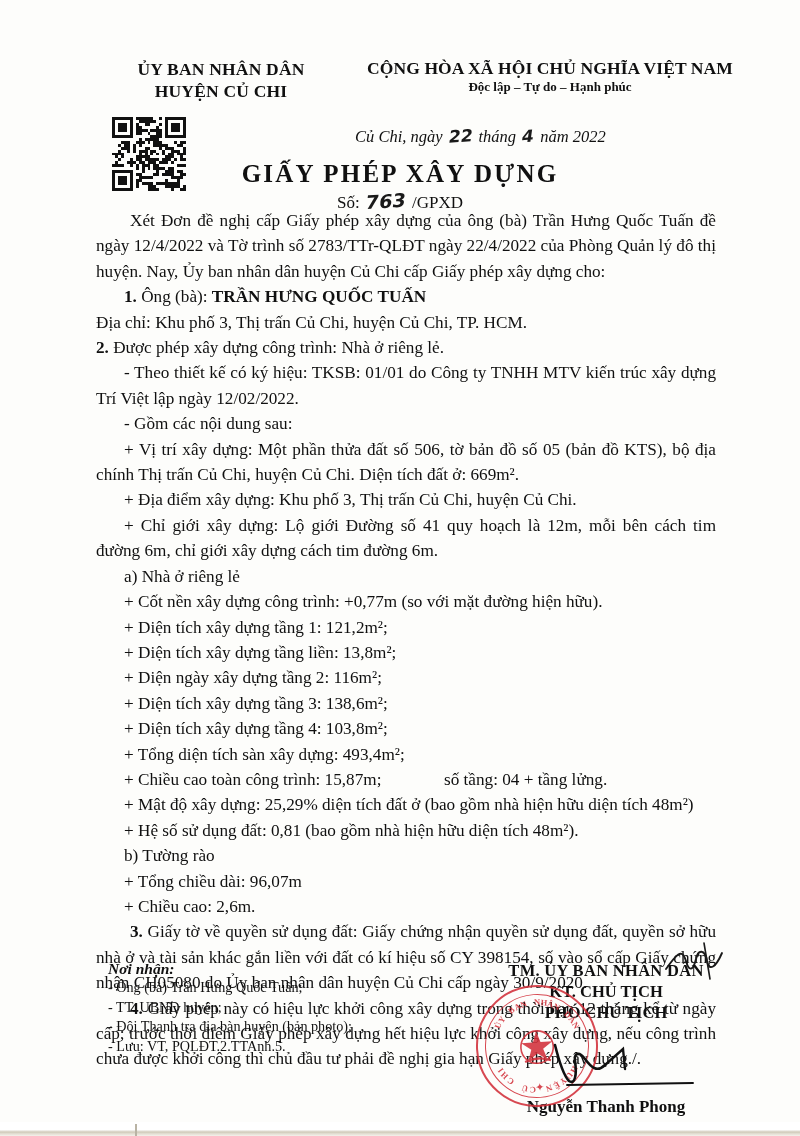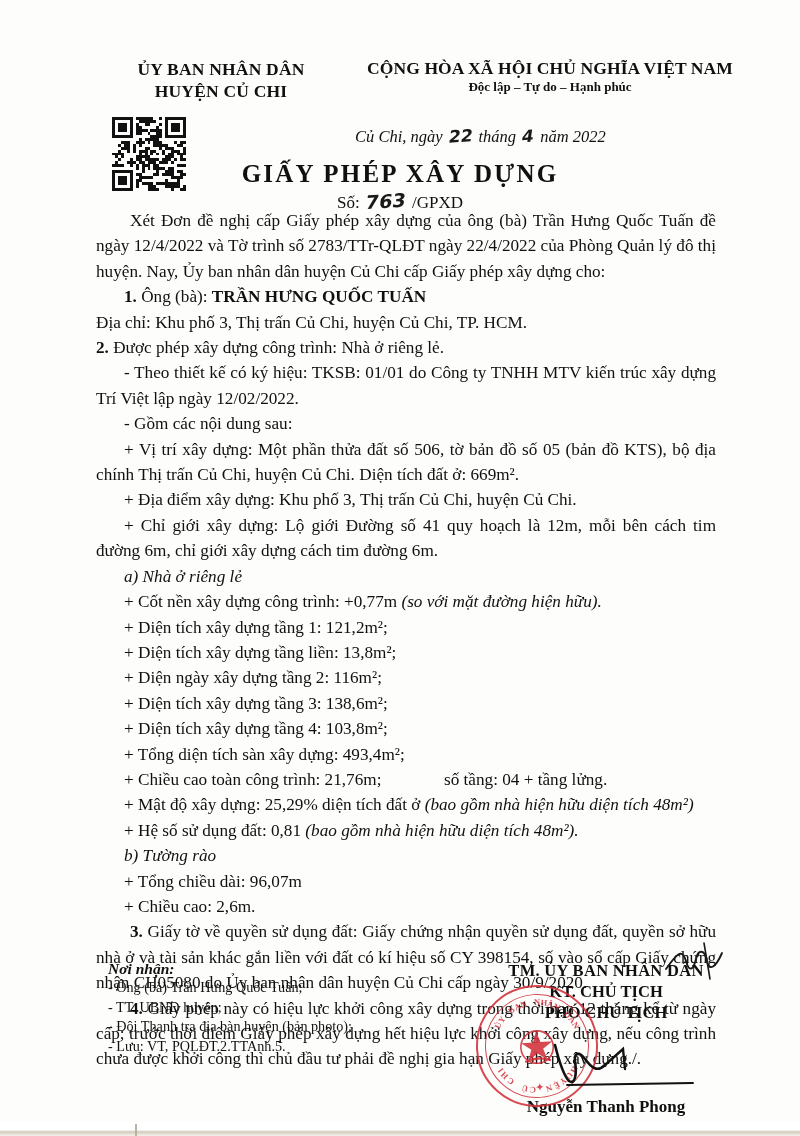--- a/index.html
+++ b/index.html
@@ -64,21 +64,21 @@
     font-size:17px;
   }
   .sono .hw { font-size:19px; }
 
   
   .body { position:absolute; left:96px; top:208px; width:620px; }
   p { margin:0; font-size:17.2px; line-height:25.4px; text-align:justify; text-justify:inter-word; }
   .ind   { text-indent:34px; }
   .ind2  { text-indent:28px; }
   .b { font-weight:bold; }
-  .it { font-style:italic; }
+  .it { }
   .nowrapline { text-align:left; }
   .twocol { display:flex; }
   .twocol .c1 { width:320px; }
   .twocol .c2 { }
 
   
   .foot { position:absolute; left:96px; top:960px; width:620px; }
   .recv { position:absolute; left:12px; top:0; width:330px; }
   .recv .h { font-style:italic; font-weight:bold; font-size:15.5px; }
   .recv .r { font-size:14.2px; line-height:19.6px; }
@@ -816,21 +816,21 @@
     </p>
 
     <p class="ind2 nowrapline">+ Diện tích xây dựng tầng 1: 121,2m²;</p>
     <p class="ind2 nowrapline">+ Diện tích xây dựng tầng liền: 13,8m²;</p>
     <p class="ind2 nowrapline">+ Diện ngày xây dựng tầng 2: 116m²;</p>
     <p class="ind2 nowrapline">+ Diện tích xây dựng tầng 3: 138,6m²;</p>
     <p class="ind2 nowrapline">+ Diện tích xây dựng tầng 4: 103,8m²;</p>
     <p class="ind2 nowrapline">+ Tổng diện tích sàn xây dựng: 493,4m²;</p>
 
     <p class="ind2 nowrapline twocol">
-      <span class="c1">+ Chiều cao toàn công trình: 21,76m;</span>
+      <span class="c1">+ Chiều cao toàn công trình: 15,87m;</span>
       <span class="c2">số tầng: 04 + tầng lửng.</span>
     </p>
 
     <p class="ind2 nowrapline">
       <span>+ Mật độ xây dựng: 25,29% diện tích đất ở</span>
       <span class="it">(bao gồm nhà hiện hữu diện tích 48m²)</span>
     </p>
 
     <p class="ind2 nowrapline">
       <span>+ Hệ số sử dụng đất: 0,81</span>

